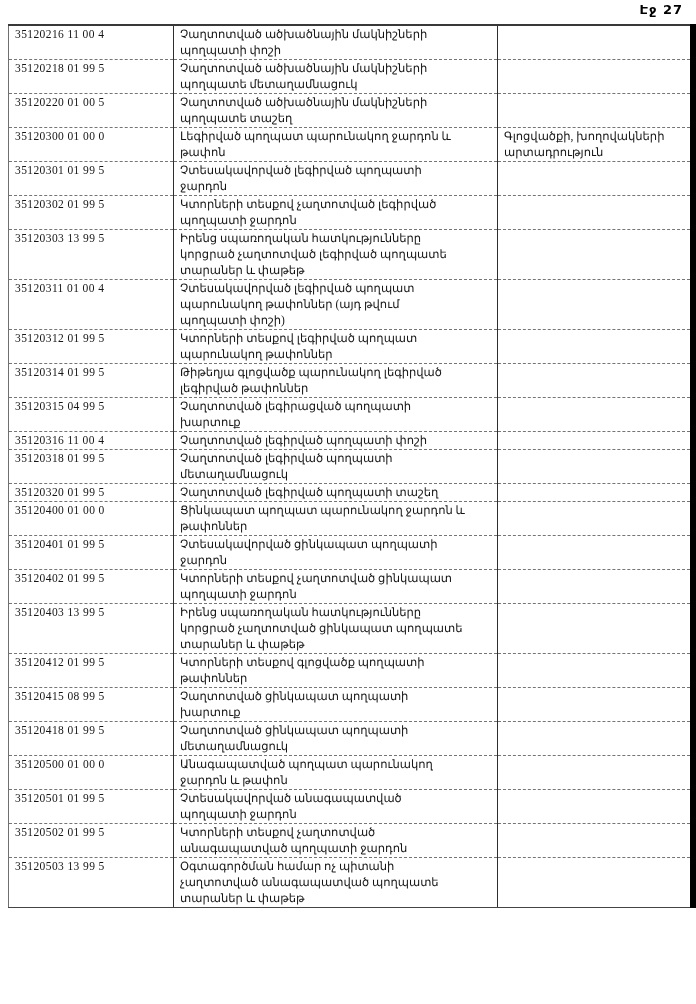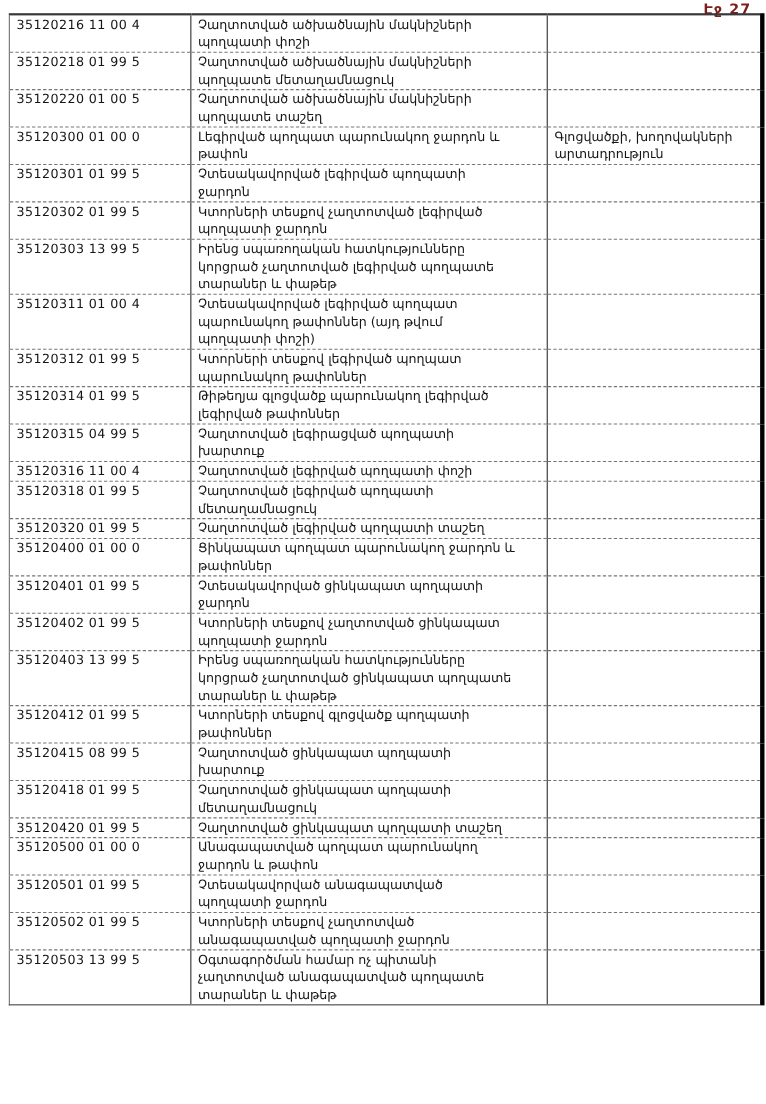--- a/index.html
+++ b/index.html
@@ -16,29 +16,30 @@
     color: #161616;
     overflow: hidden;
   }
   .page-number {
     position: absolute;
     top: 2px;
     right: 13px;
     font-size: 13px;
     font-weight: bold;
     letter-spacing: 1px;
-    color: #7f1d1d;
+    color: #000000;
   }
   table.waste-table {
     position: absolute;
-    top: 12px;
+    top: 24px;
     left: 8px;
     width: 684px;
     border-collapse: collapse;
     table-layout: fixed;
+    font-family: Liberation Serif, serif;
   }
   col.c-code { width: 165px; }
   col.c-desc { width: 324px; }
   col.c-note { width: 195px; }
 
   table.waste-table td {
     vertical-align: top;
     font-size: 11.5px;
     line-height: 16px;
     padding: 0 4px 1px 6px;
@@ -57,21 +58,21 @@
     border-left: 1px solid #6f6f6f;
     letter-spacing: 0.4px;
     white-space: nowrap;
   }
   td.description {
     border-left: 1px solid #2e2e2e;
     margin-left: 18px;
   }
   td.note {
     border-left: 1px solid #2e2e2e;
-    border-right: 4px solid #000000;
+    border-right: 6px solid #000000;
   }
 </style>
 </head>
 <body>
 
 <div class="page">
   <div class="page-number">Էջ 27</div>
 
   <table class="waste-table">
     <colgroup>
@@ -202,25 +203,20 @@
 խարտուք</td>
           <td class="note"></td>
         </tr>
         <tr>
           <td class="code">35120418 01 99 5</td>
           <td class="description">Չաղտոտված ցինկապատ պողպատի
 մետաղամնացուկ</td>
           <td class="note"></td>
         </tr>
         <tr>
-          <td class="code">35120420 01 99 5</td>
-          <td class="description">Չաղտոտված ցինկապատ պողպատի տաշեղ</td>
-          <td class="note"></td>
-        </tr>
-        <tr>
           <td class="code">35120500 01 00 0</td>
           <td class="description">Անագապատված պողպատ պարունակող
 ջարդոն և թափոն</td>
           <td class="note"></td>
         </tr>
         <tr>
           <td class="code">35120501 01 99 5</td>
           <td class="description">Չտեսակավորված անագապատված
 պողպատի ջարդոն</td>
           <td class="note"></td>

